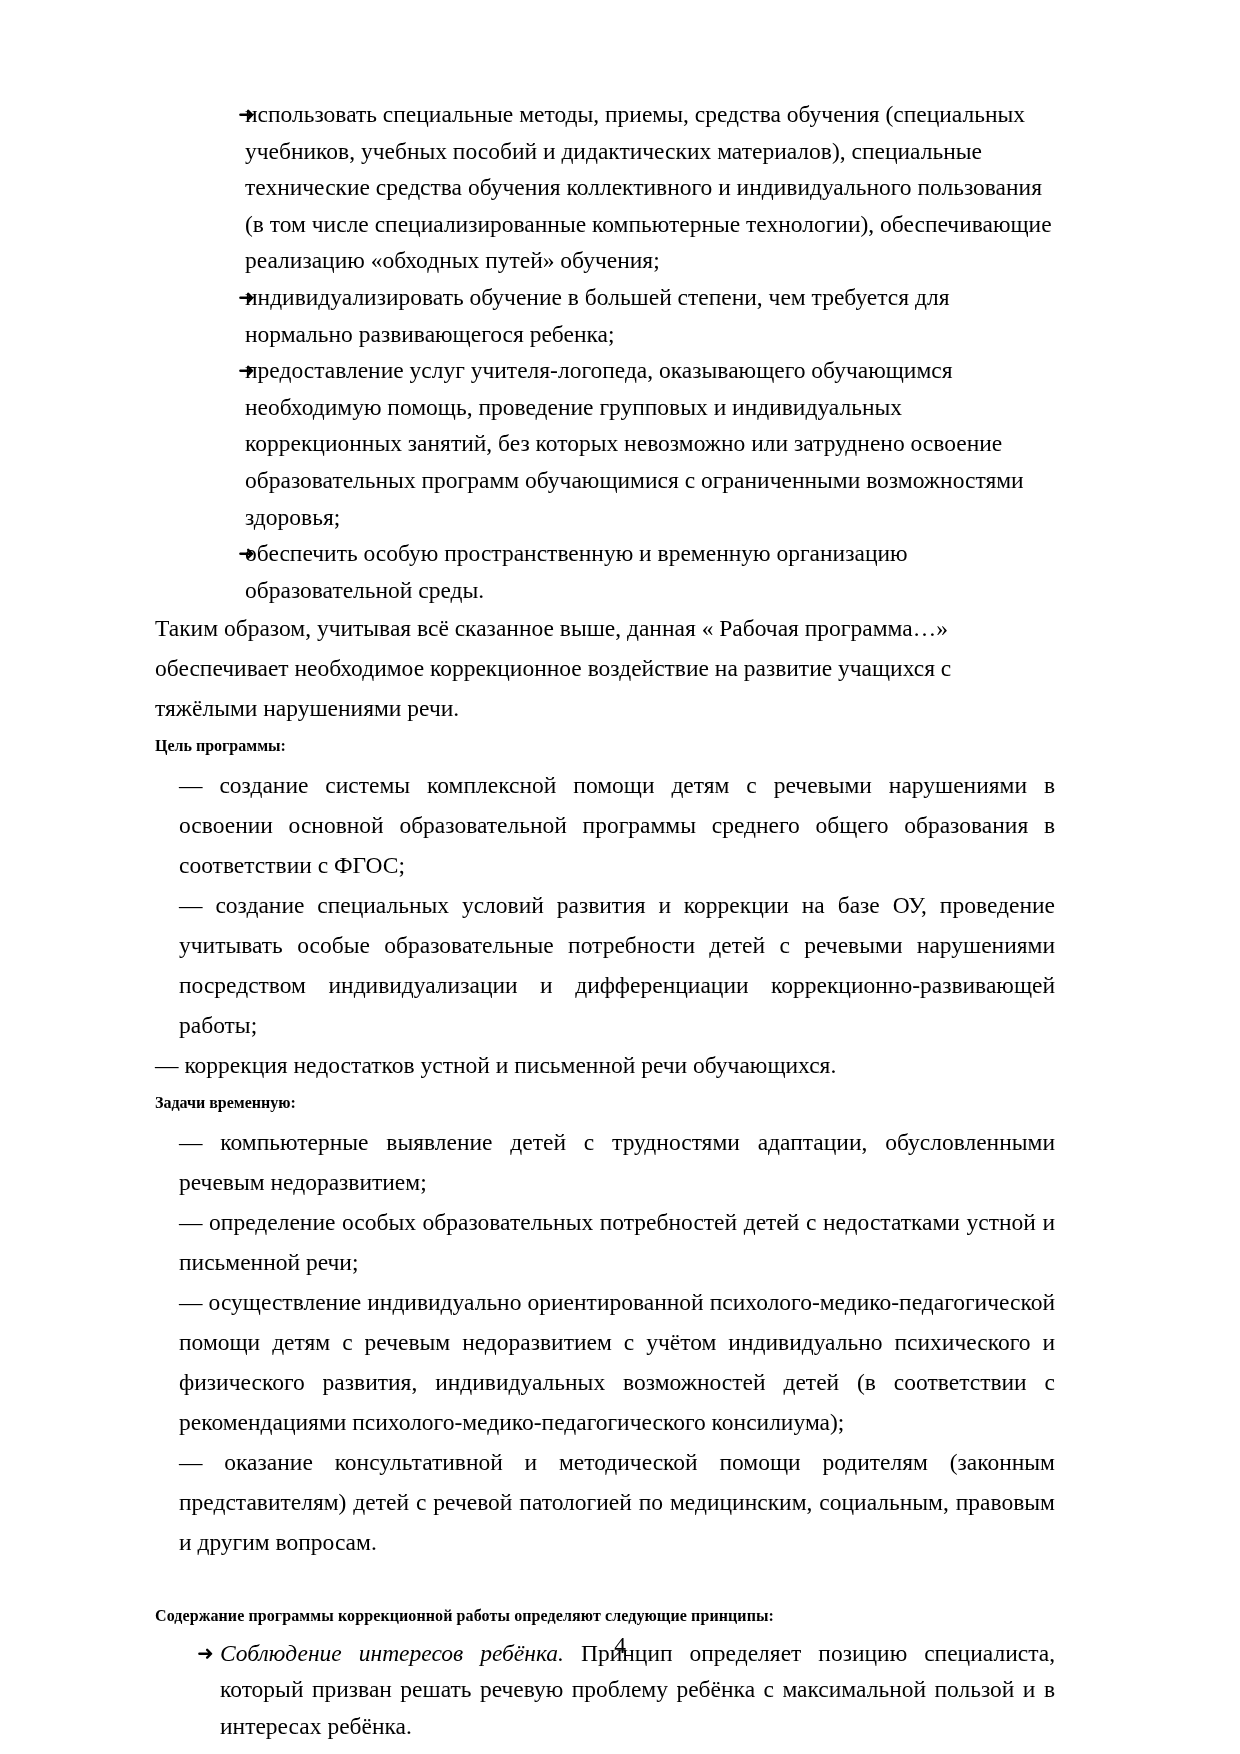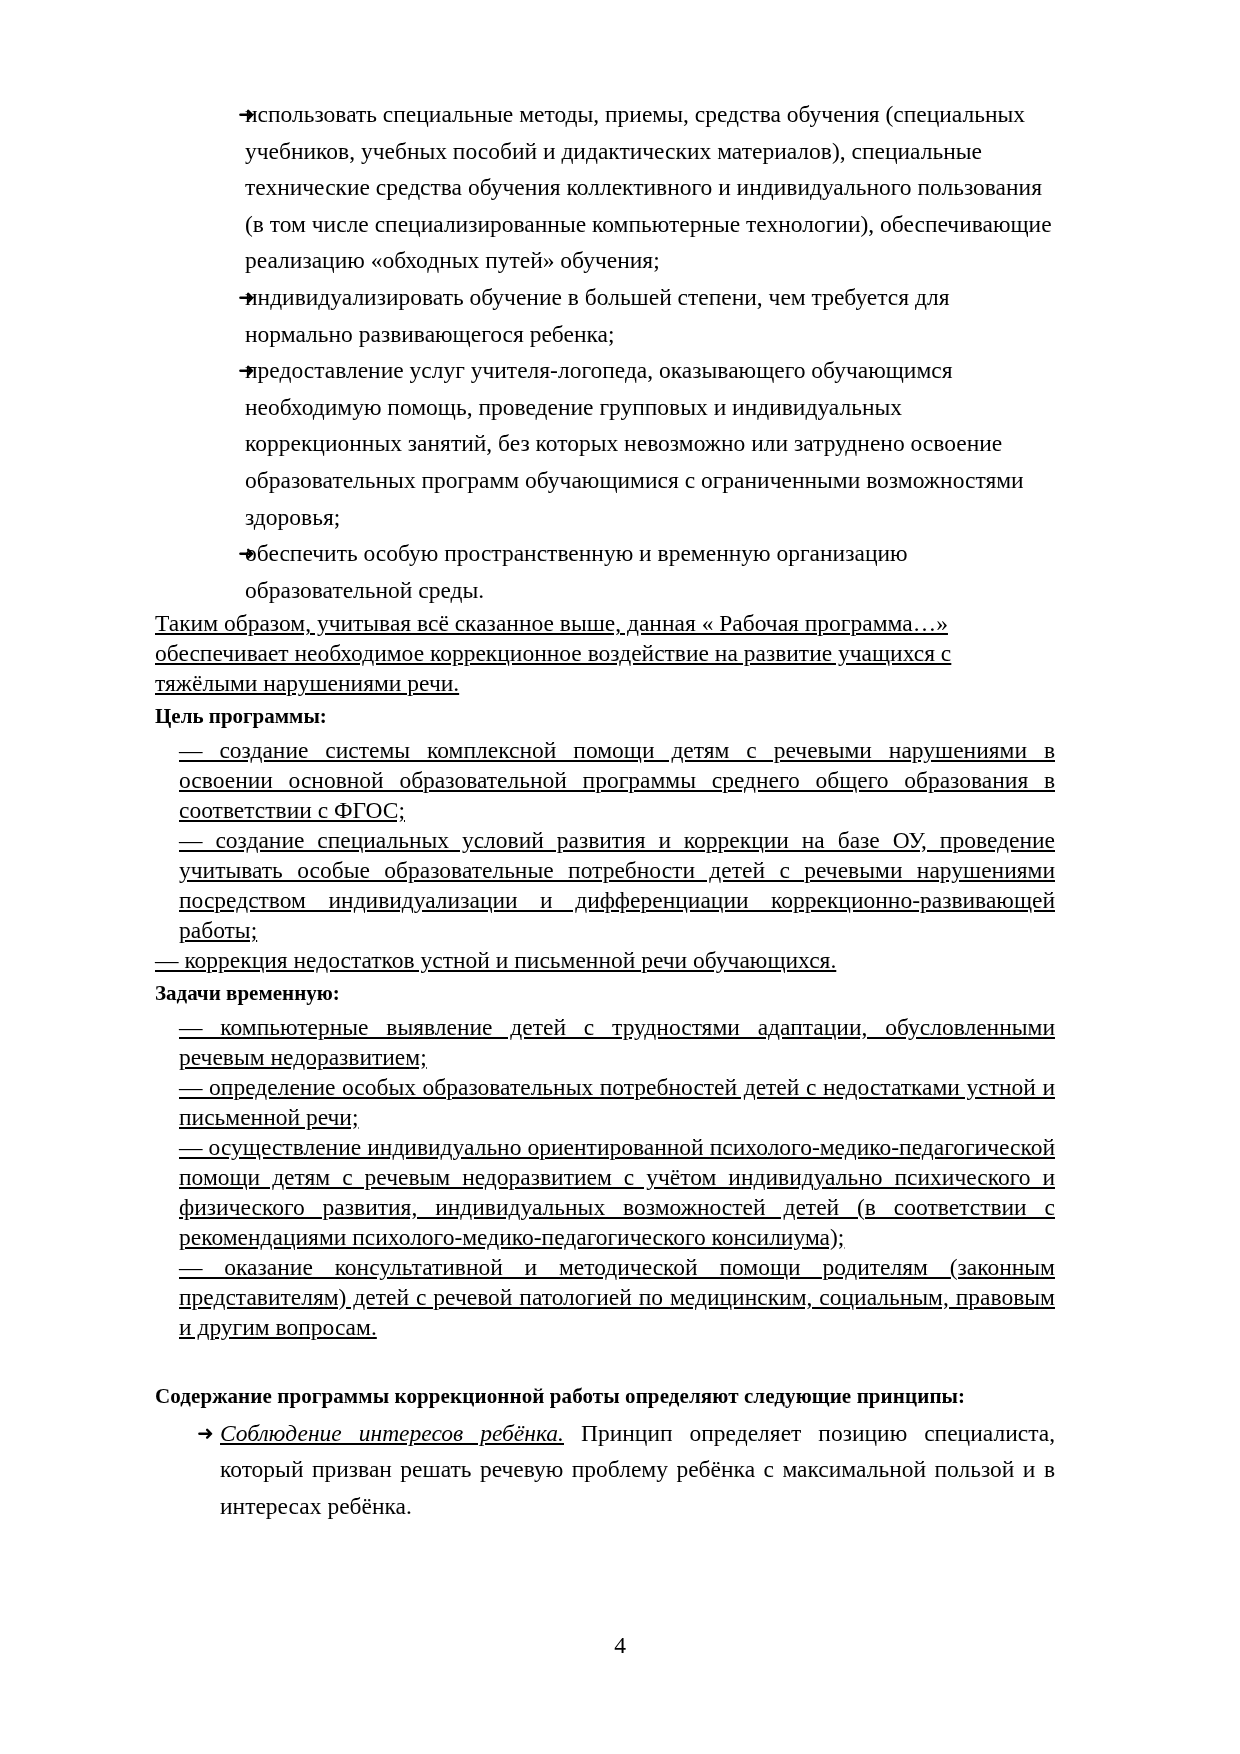--- a/index.html
+++ b/index.html
@@ -52,38 +52,36 @@
   
   .arrow-item.principle {
     padding-left: 65px;
     text-align: justify;
   }
   .arrow-item.principle > .bullet {
     left: 42px;
   }
   .arrow-item.principle .term {
     font-style: italic;
-    text-decoration: underline;
   }
 
   
   p.para {
     margin: 0;
     font-size: 23.5px;
-    line-height: 30px;
+    line-height: 40px;
     text-align: left;
-    text-decoration: underline;
   }
   p.para.justify {
     text-align: justify;
     margin-left: 24px;
   }
   p.heading {
     margin: 0;
-    font-size: 21px;
+    font-size: 16px;
     line-height: 36.6px;
     font-weight: bold;
     text-align: left;
   }
   p.heading.wide {
     letter-spacing: 0.1px;
   }
   .spacer {
     height: 36.6px;
   }

